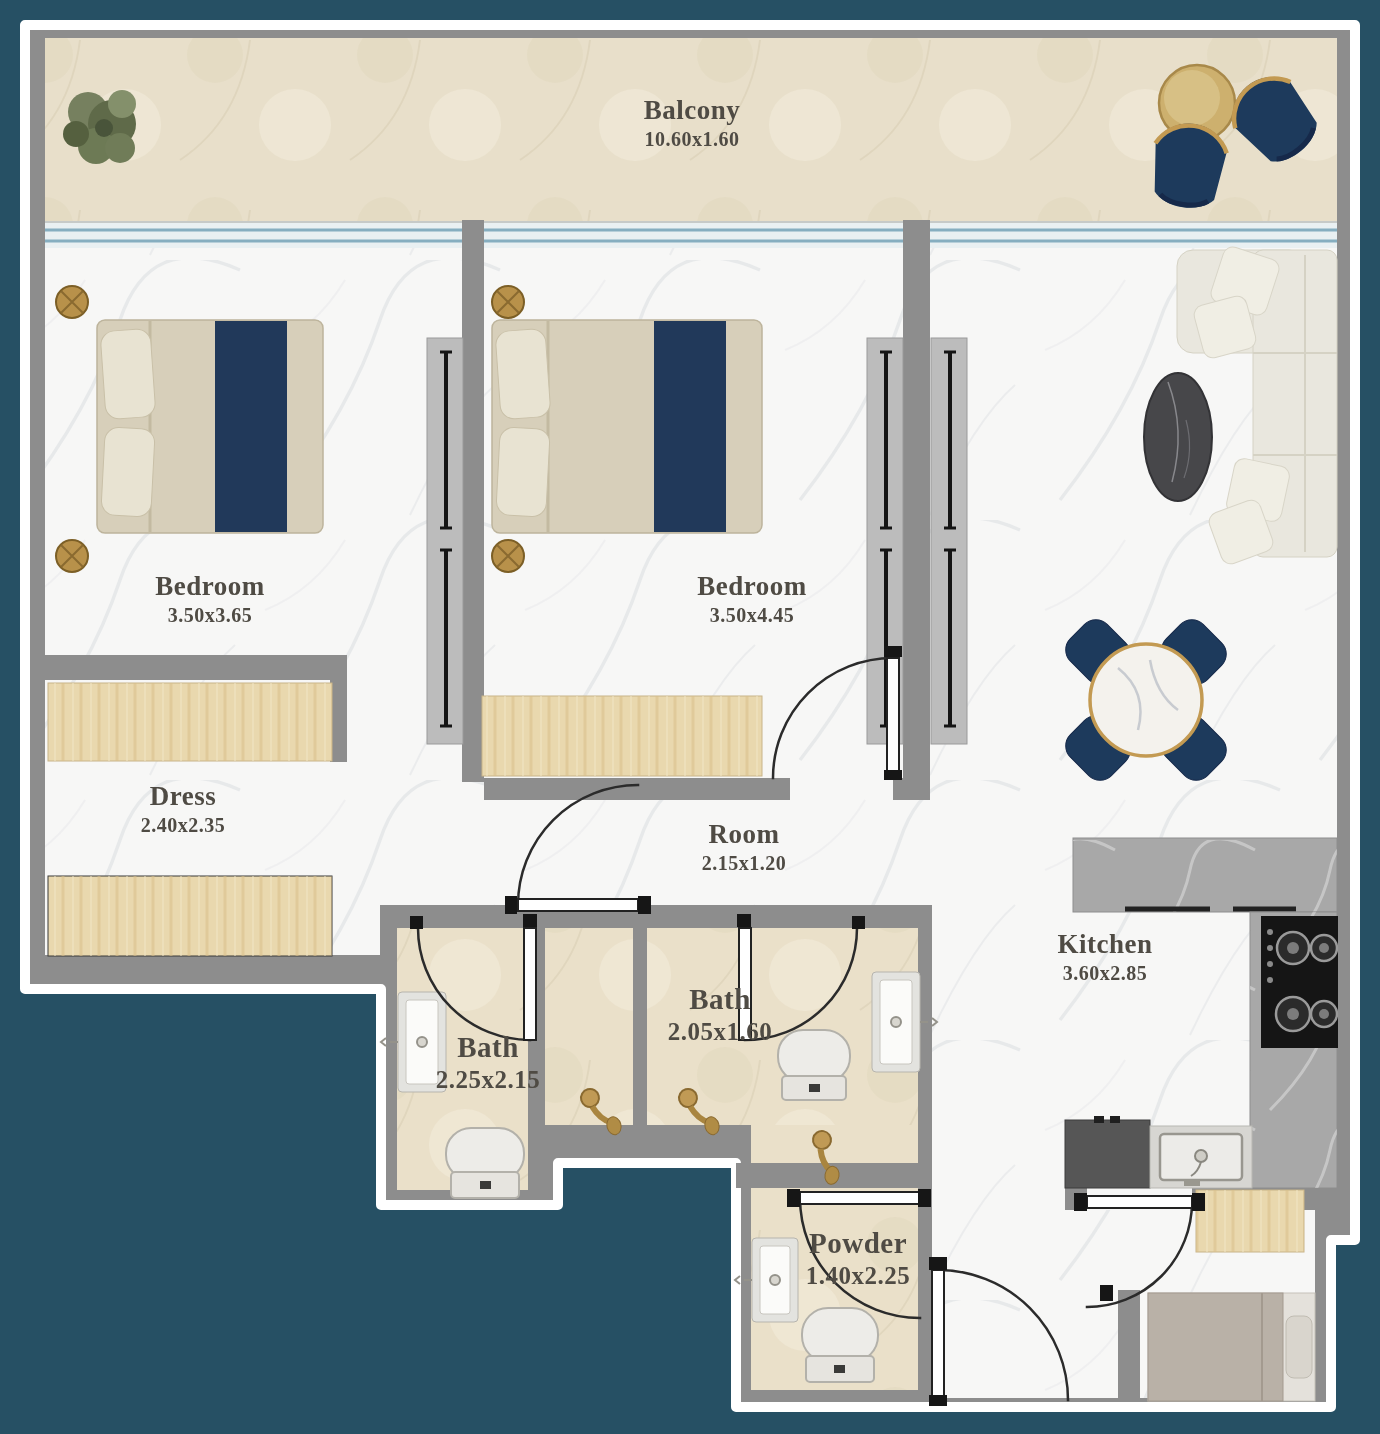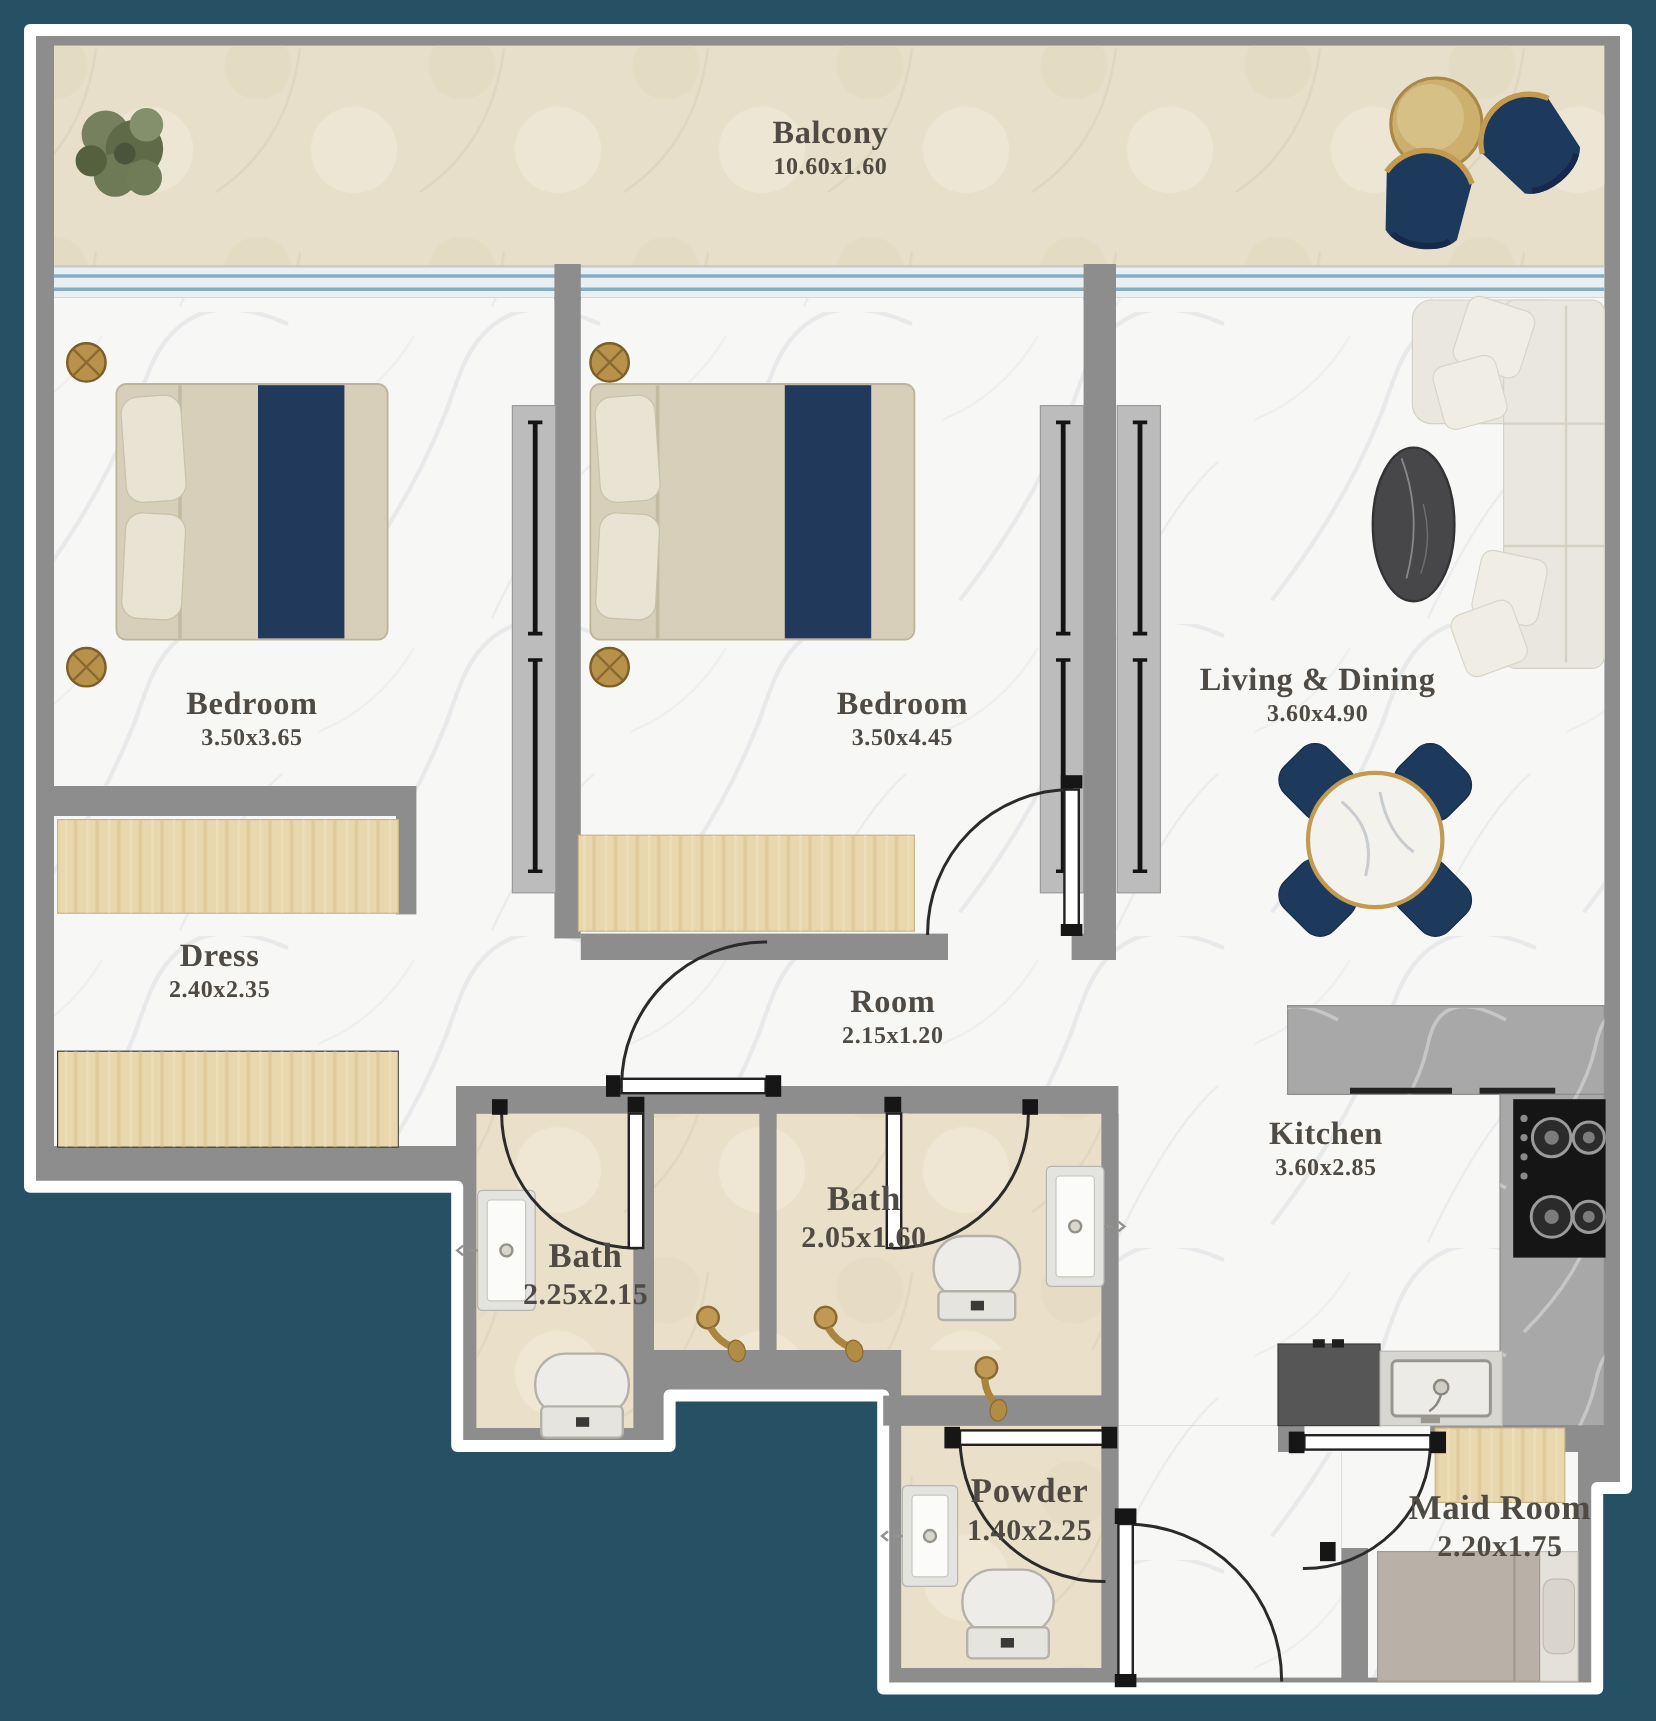--- a/index.html
+++ b/index.html
@@ -377,24 +377,20 @@
   <span class="dm">10.60x1.60</span>
 </div>
 <div class="lbl" style="left:210px;top:570px;">
   <span class="nm">Bedroom</span>
   <span class="dm">3.50x3.65</span>
 </div>
 <div class="lbl" style="left:752px;top:570px;">
   <span class="nm">Bedroom</span>
   <span class="dm">3.50x4.45</span>
 </div>
-<div class="lbl" style="left:1098px;top:550px;">
-  <span class="nm">Living &amp; Dining</span>
-  <span class="dm">3.60x4.90</span>
-</div>
 <div class="lbl" style="left:183px;top:780px;">
   <span class="nm">Dress</span>
   <span class="dm">2.40x2.35</span>
 </div>
 <div class="lbl" style="left:744px;top:818px;">
   <span class="nm">Room</span>
   <span class="dm">2.15x1.20</span>
 </div>
 <div class="lbl small" style="left:488px;top:1030px;">
   <span class="nm">Bath</span>
@@ -405,18 +401,14 @@
   <span class="dm">2.05x1.60</span>
 </div>
 <div class="lbl" style="left:1105px;top:928px;font-family:Liberation Serif, serif;">
   <span class="nm">Kitchen</span>
   <span class="dm">3.60x2.85</span>
 </div>
 <div class="lbl small" style="left:858px;top:1226px;">
   <span class="nm">Powder</span>
   <span class="dm">1.40x2.25</span>
 </div>
-<div class="lbl small" style="left:1250px;top:1240px;">
-  <span class="nm">Maid Room</span>
-  <span class="dm">2.20x1.75</span>
-</div>
 
 </div>
 
 </body></html>

